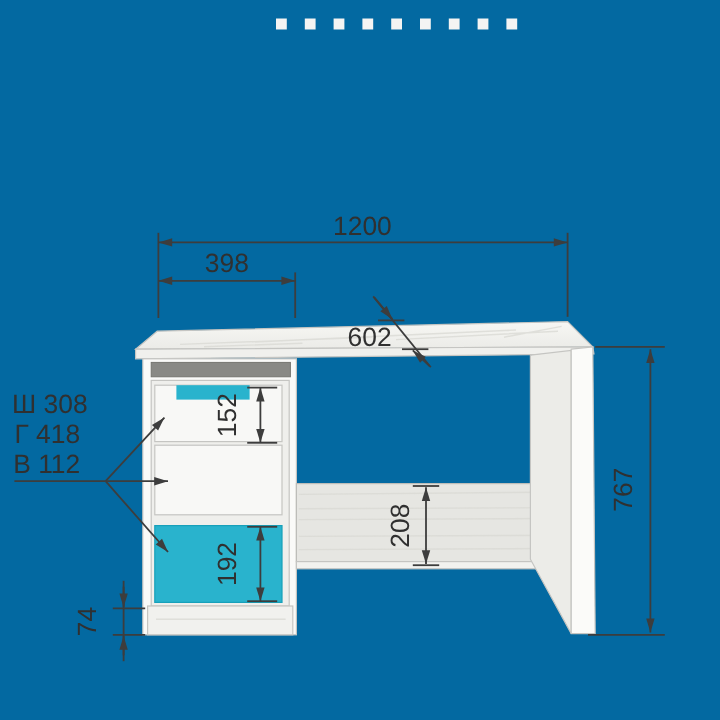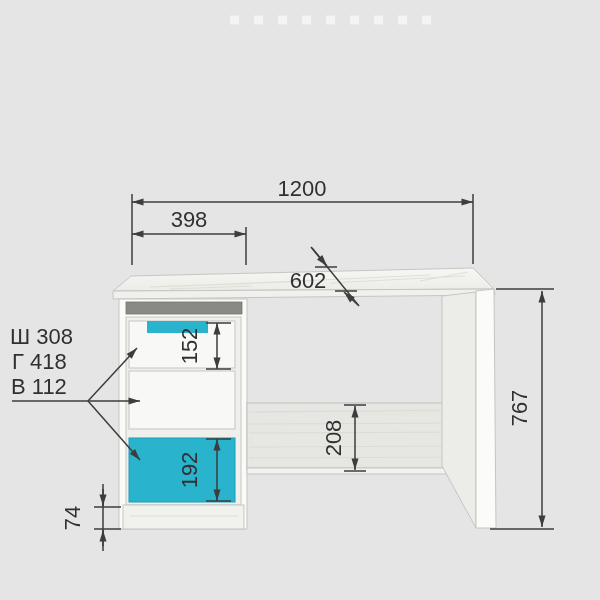--- a/index.html
+++ b/index.html
@@ -1,16 +1,16 @@
 <!DOCTYPE html>
 <html><head>
 <meta charset="utf-8">
 <style>
   html,body{margin:0;padding:0;background:#ffffff;}
-  .stage{position:relative;width:600px;height:600px;background:#e5e5e5;overflow:hidden;}
+  .stage{position:relative;width:600px;height:600px;background:#0369a1;overflow:hidden;}
   svg text{font-family:"Liberation Sans","DejaVu Sans",sans-serif;font-size:22px;fill:#303030;}
   .dim{stroke:#3d3d3d;stroke-width:1.5;fill:none;}
   .edge{stroke:#c5c5c2;stroke-width:1;}
   .streak{stroke:#d8d8d3;stroke-width:1.2;fill:none;opacity:.75;}
   .arrhead{fill:#3d3d3d;}
 </style>
 </head>
 <body>
 
 <div class="stage">

